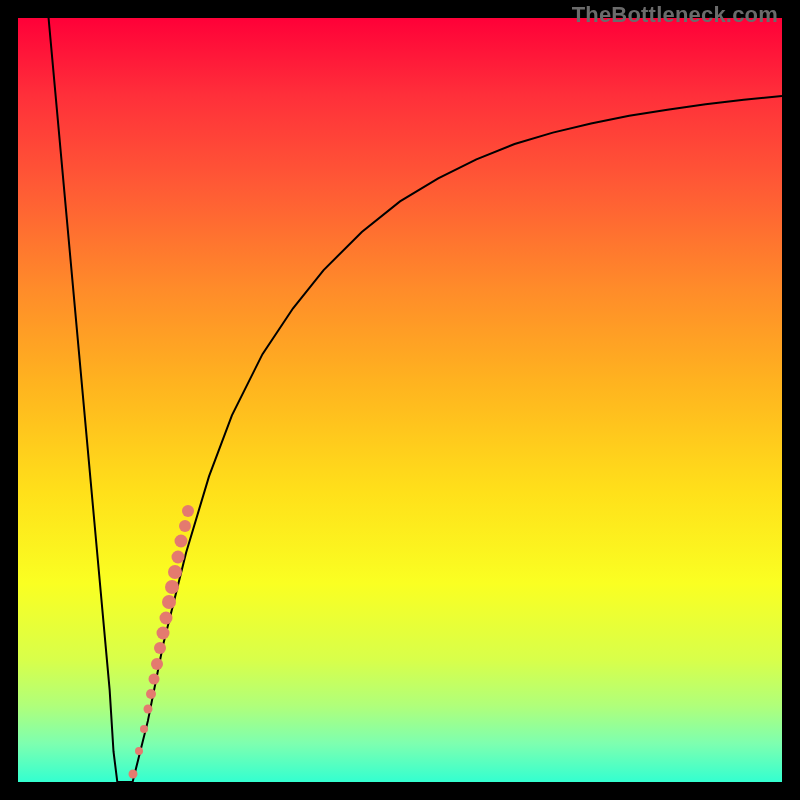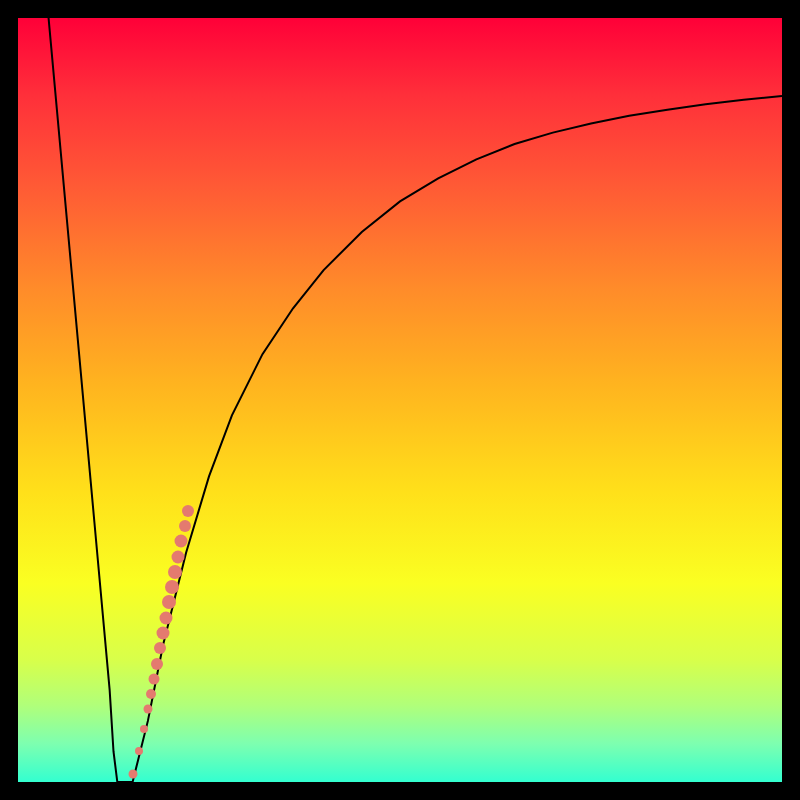--- a/index.html
+++ b/index.html
@@ -74,13 +74,14 @@
         <div class="point" style="left: 148.216px; top: 599.74px; width: 13px; height: 13px; background: rgb(228, 122, 111);"></div>
         <div class="point" style="left: 151.272px; top: 584.46px; width: 14px; height: 14px; background: rgb(228, 122, 111);"></div>
         <div class="point" style="left: 154.328px; top: 569.18px; width: 14px; height: 14px; background: rgb(228, 122, 111);"></div>
         <div class="point" style="left: 157.384px; top: 553.9px; width: 14px; height: 14px; background: rgb(228, 122, 111);"></div>
         <div class="point" style="left: 160.44px; top: 538.62px; width: 13px; height: 13px; background: rgb(228, 122, 111);"></div>
         <div class="point" style="left: 163.496px; top: 523.34px; width: 13px; height: 13px; background: rgb(228, 122, 111);"></div>
         <div class="point" style="left: 166.552px; top: 508.06px; width: 12px; height: 12px; background: rgb(228, 122, 111);"></div>
         <div class="point" style="left: 169.608px; top: 492.78px; width: 12px; height: 12px; background: rgb(228, 122, 111);"></div>
       </div>
   </div>
+  <div class="watermark">TheBottleneck.com</div>
 </div>
 
 </body></html>

